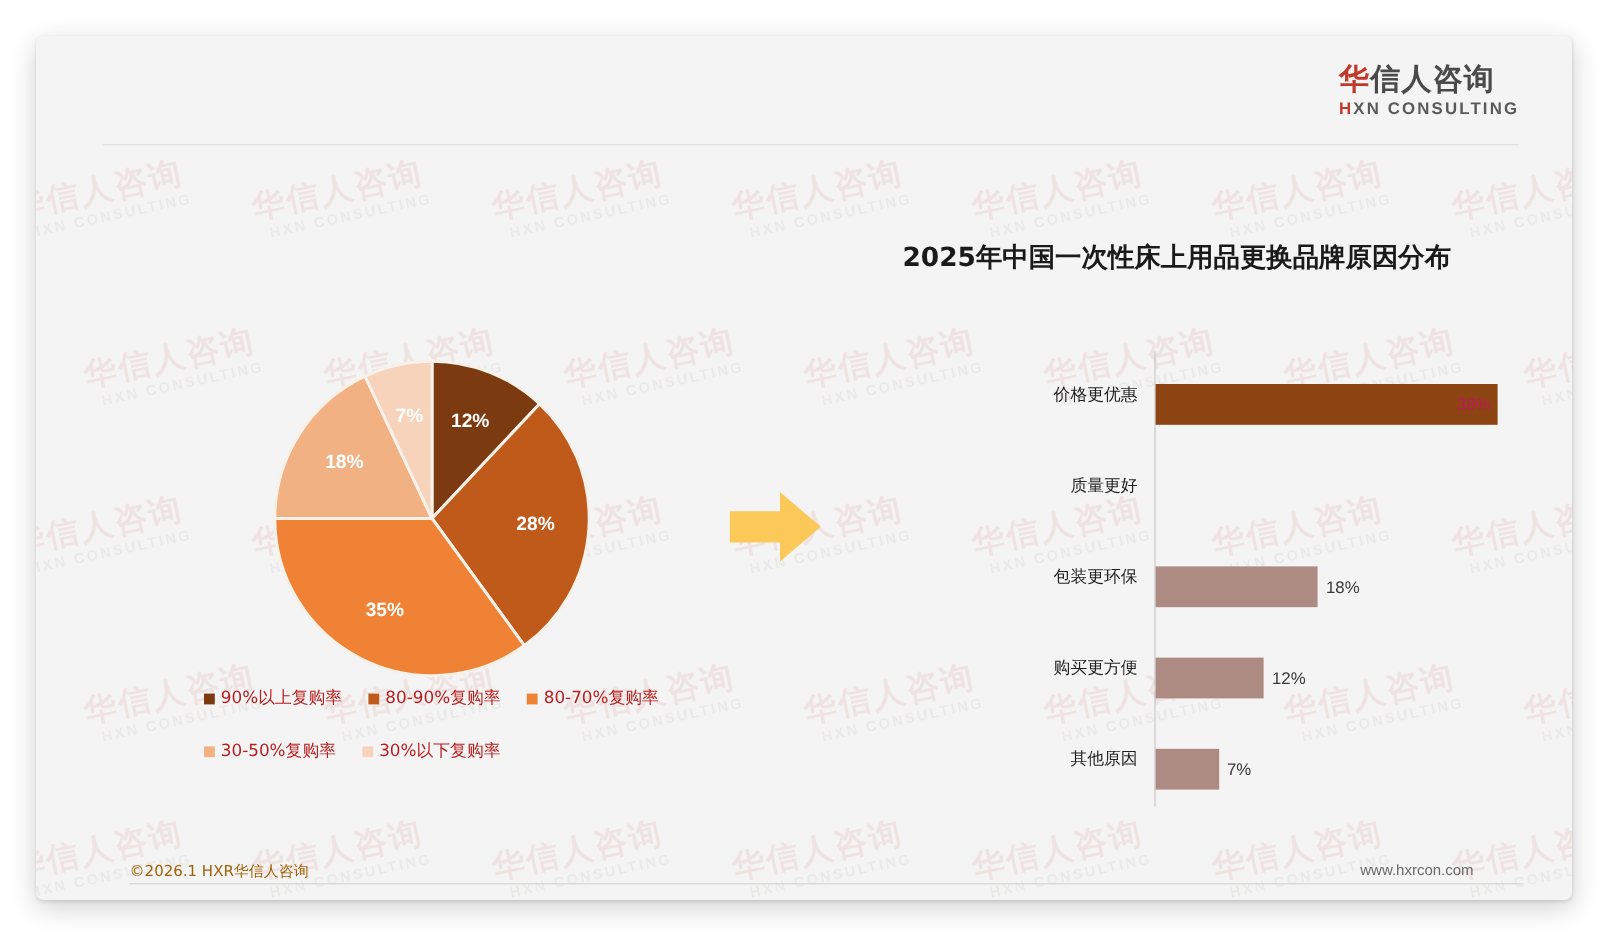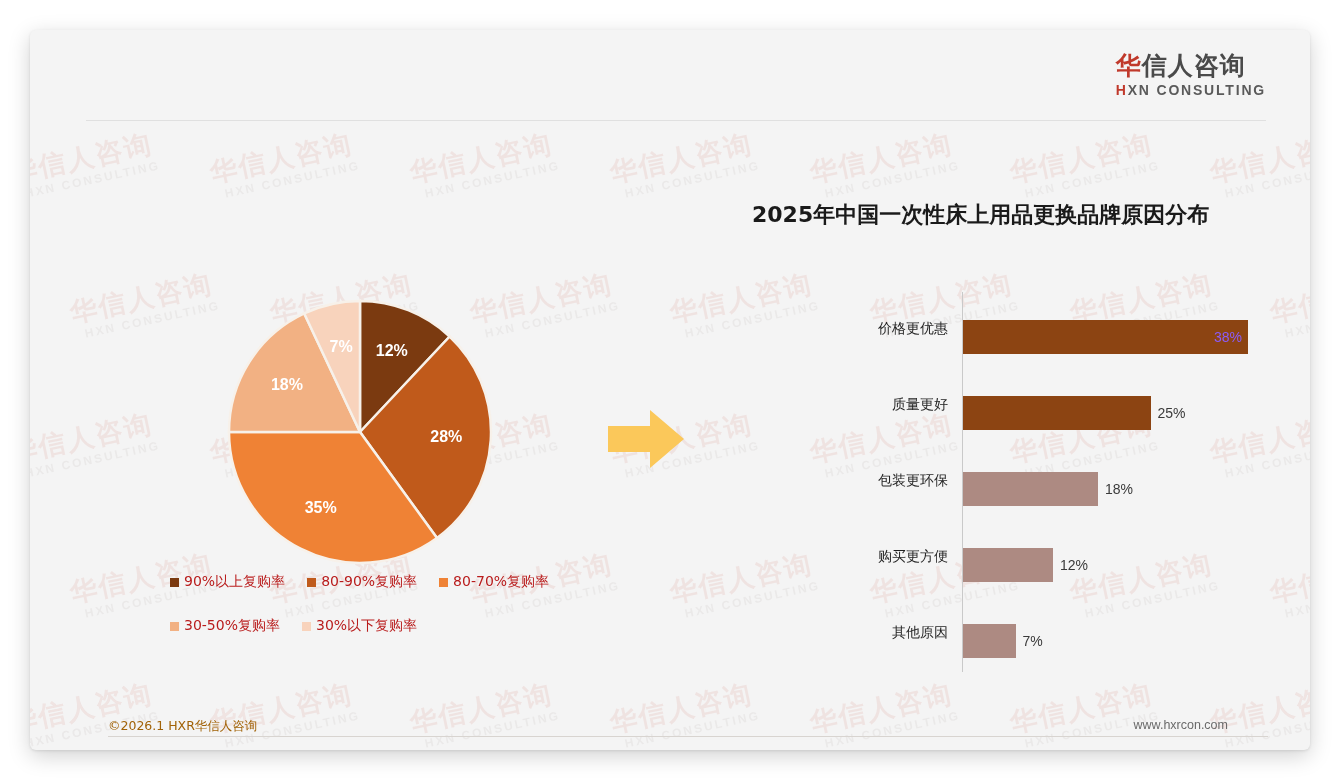--- a/index.html
+++ b/index.html
@@ -189,21 +189,21 @@
   .bar-val {
     margin-left: 7px;
     font-size: 14px;
     color: #3a3a3a;
     font-family: "Liberation Sans", sans-serif;
     white-space: nowrap;
   }
   .bar-val.inside {
     position: absolute;
     margin-left: 0;
-    color: #8b5cf6;
+    color: #be185d;
   }
   
   #source-note {
     position: absolute;
     left: 113px; top: 686px;
     font-size: 12px;
     color: #4a4a4a;
     font-family: "DejaVu Sans", sans-serif;
     z-index: 3;
     white-space: nowrap;
@@ -441,24 +441,20 @@
     <div id="bar-axis"></div>
   <div class="bar-row" style="top: 28px;">
         <div class="bar-cat">价格更优惠</div>
         <div class="bar-track">
           <div class="bar-fill" style="width: 285px; background: rgb(140, 68, 18);"></div>
           <span class="bar-val inside" style="left: 251px;">38%</span>
         </div>
       </div>
       <div class="bar-row" style="top: 104px;">
         <div class="bar-cat">质量更好</div>
-        <div class="bar-track">
-          <div class="bar-fill" style="width: 187.5px; background: rgb(140, 68, 18);"></div>
-          <span class="bar-val">25%</span>
-        </div>
       </div>
       <div class="bar-row" style="top: 180px;">
         <div class="bar-cat">包装更环保</div>
         <div class="bar-track">
           <div class="bar-fill" style="width: 135px; background: rgb(173, 138, 130);"></div>
           <span class="bar-val">18%</span>
         </div>
       </div>
       <div class="bar-row" style="top: 256px;">
         <div class="bar-cat">购买更方便</div>

